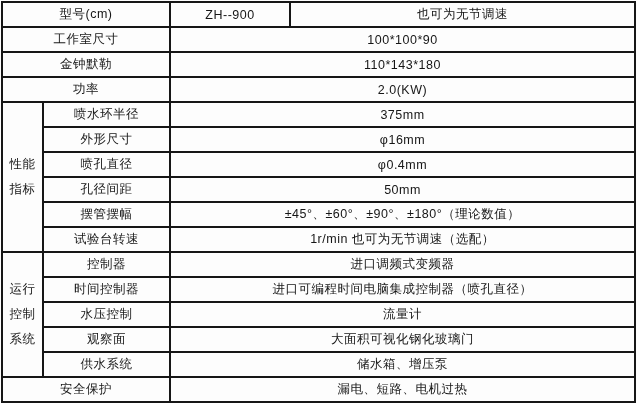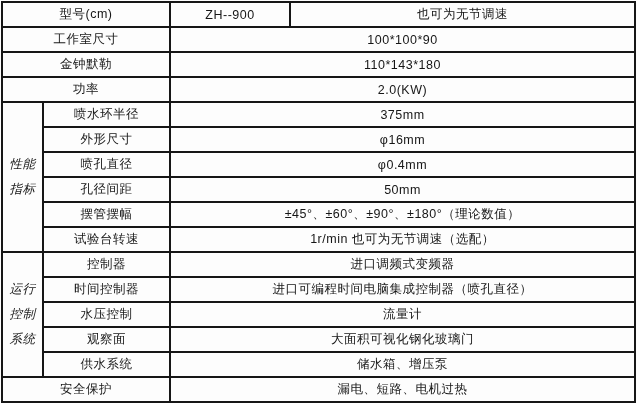--- a/index.html
+++ b/index.html
@@ -29,21 +29,20 @@
     color: #161616;
     padding: 0 2px;
     overflow: hidden;
     letter-spacing: 0.5px;
   }
   table.spec tr { height: 25px; }
   td.group-label {
     white-space: pre-line;
     line-height: 25px;
     letter-spacing: 1px;
-    font-style: italic;
   }
   td.latin { letter-spacing: 0.2px; }
 </style>
 </head>
 <body>
 
 <div class="sheet">
   <table class="spec">
     <colgroup>
       <col style="width:41px">

